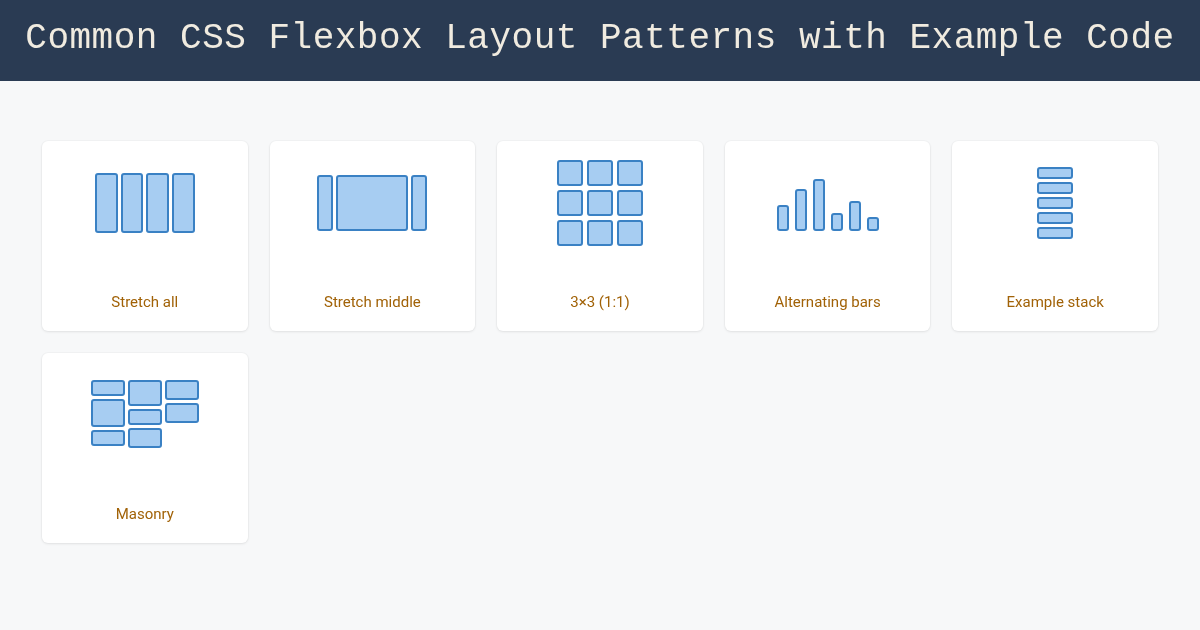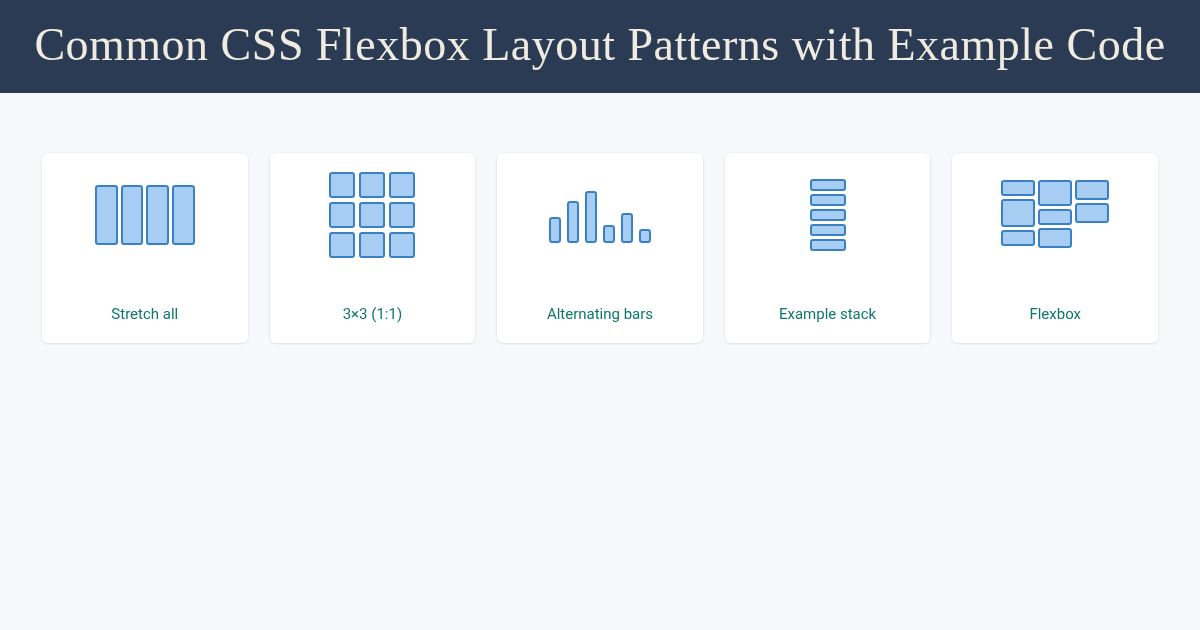--- a/index.html
+++ b/index.html
@@ -6,22 +6,22 @@
   body {
     width: 1200px;
     height: 630px;
     background: #f7f8f9;
     font-family: -apple-system, BlinkMacSystemFont, "Segoe UI", Roboto, sans-serif;
     overflow: hidden;
   }
   .header {
     background: #2a3b53;
     color: #f0ebe0;
-    font-family: Liberation Serif, serif;
-    font-size: 46px;
+    font-family: Liberation Mono, monospace;
+    font-size: 36px;
     font-weight: 400;
     text-align: center;
     padding: 18px 0 22px 0;
     letter-spacing: 0.5px;
   }
   .grid {
     display: grid;
     grid-template-columns: repeat(5, 1fr);
     gap: 22px;
     padding: 60px 42px 30px 42px;
@@ -39,21 +39,21 @@
   }
   .thumb {
     width: 110px;
     height: 80px;
     display: flex;
     align-items: center;
     justify-content: center;
   }
   .card-label {
     font-size: 15px;
-    color: #0f766e;
+    color: #a16207;
     text-align: left;
     margin-top: 8px;
   }
   .box {
     background: #a7cdf2;
     border: 2px solid #3a81c4;
     border-radius: 3px;
   }
   
   .t-stretch-all { display:flex; gap:3px; width:100px; height:60px; }
@@ -98,20 +98,30 @@
       <div class="t-stretch-all">
         <div class="box"></div>
           <div class="box"></div>
           <div class="box"></div>
           <div class="box"></div>
       </div>
     </div>
     <div class="card-label">Stretch all</div>
   </div>
 
+  <div class="card">
+    <div class="thumb">
+      <div class="t-stretch-middle">
+        <div class="box"></div>
+          <div class="box"></div>
+          <div class="box"></div>
+      </div>
+    </div>
+    <div class="card-label">Stretch middle</div>
+  </div>
 
 
 
   <div class="card">
     <div class="thumb">
       <div class="t-3x3-sq">
         <div class="box"></div>
           <div class="box"></div>
           <div class="box"></div>
         <div class="box"></div>
@@ -166,16 +176,16 @@
           <div class="box" style="height:26px"></div>
           <div class="box" style="height:16px"></div>
           <div class="box" style="height:20px"></div>
         </div>
         <div class="col">
           <div class="box" style="height:20px"></div>
           <div class="box" style="height:20px"></div>
         </div>
       </div>
     </div>
-    <div class="card-label">Flexbox</div>
+    <div class="card-label">Masonry</div>
   </div>
 
 </div>
 
 </body></html>

